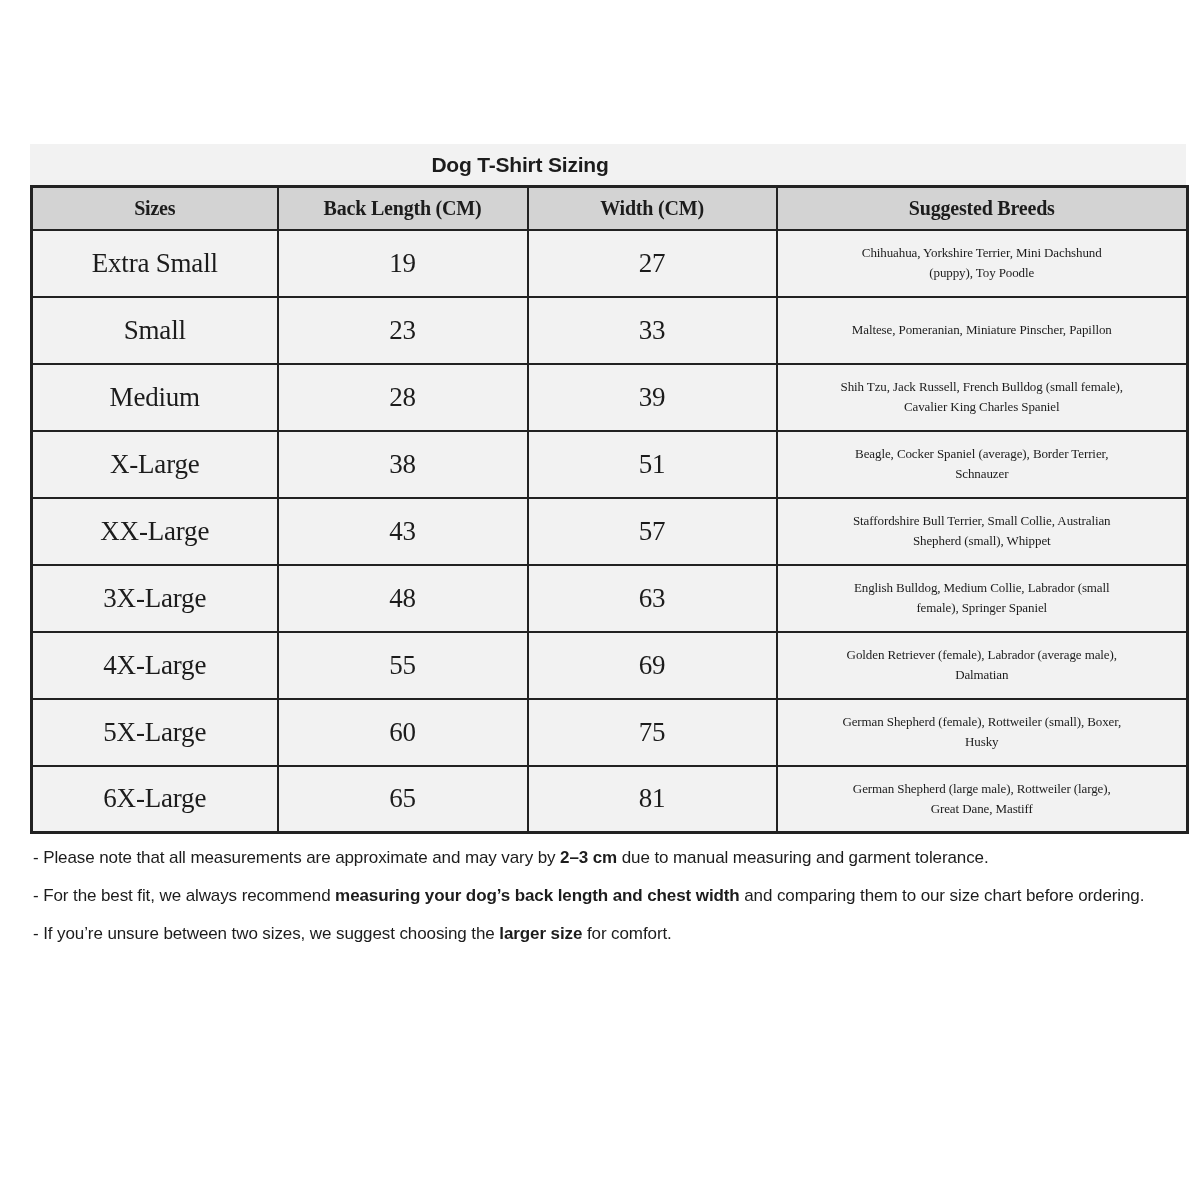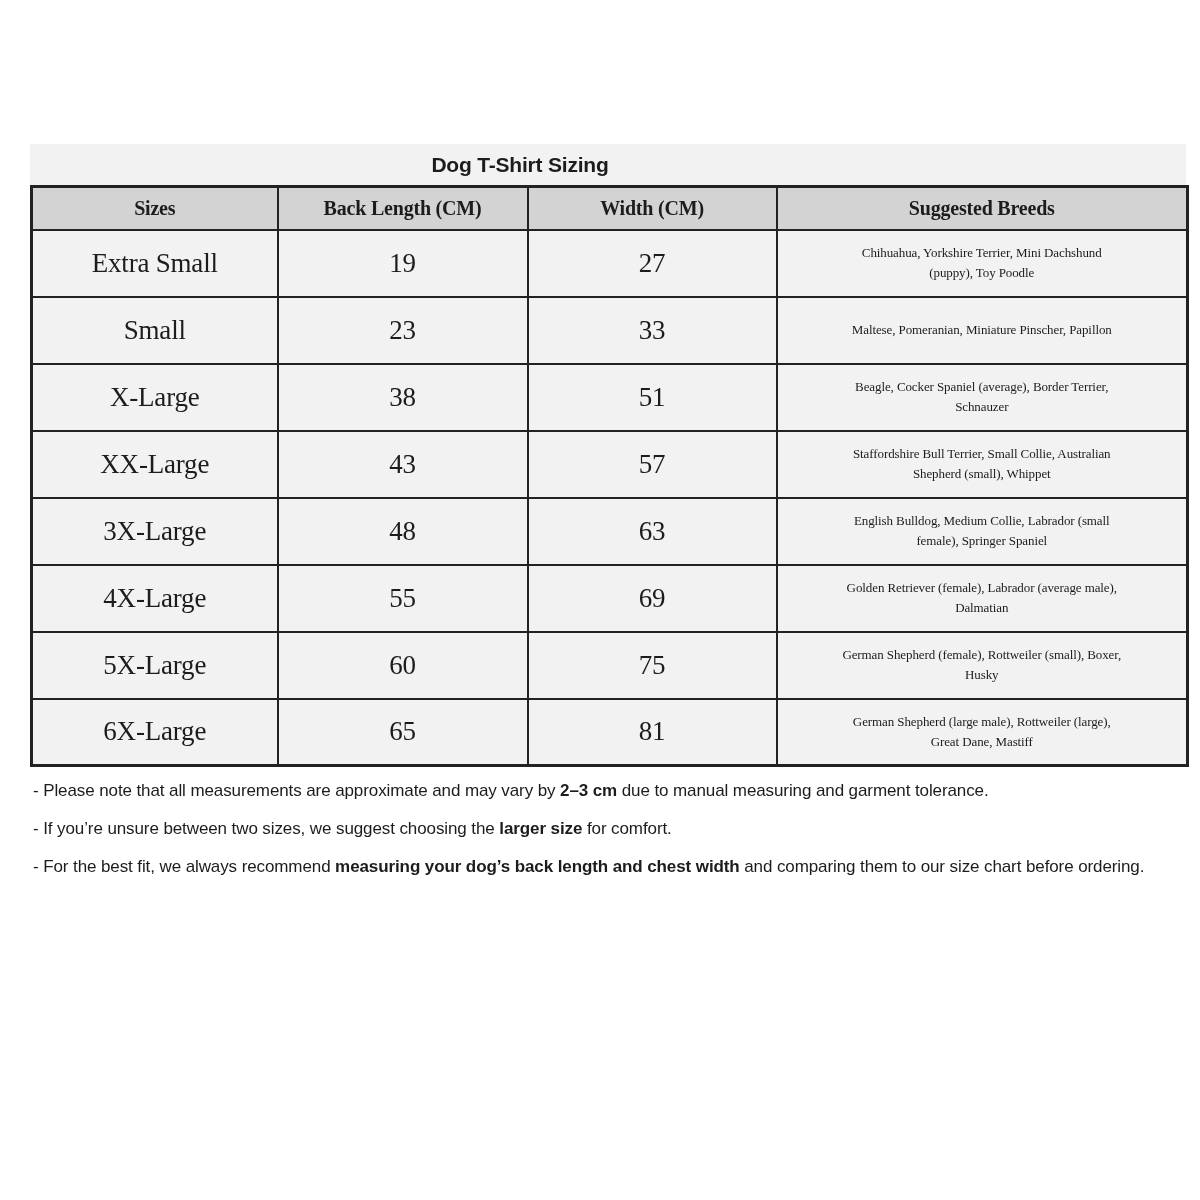--- a/index.html
+++ b/index.html
@@ -99,20 +99,27 @@
             <td class="breeds-cell">Chihuahua, Yorkshire Terrier, Mini Dachshund
 (puppy), Toy Poodle</td>
           </tr>
           <tr>
             <td class="size-cell">Small</td>
             <td class="num-cell">23</td>
             <td class="num-cell">33</td>
             <td class="breeds-cell">Maltese, Pomeranian, Miniature Pinscher, Papillon</td>
           </tr>
           <tr>
+            <td class="size-cell">Medium</td>
+            <td class="num-cell">28</td>
+            <td class="num-cell">39</td>
+            <td class="breeds-cell">Shih Tzu, Jack Russell, French Bulldog (small female),
+Cavalier King Charles Spaniel</td>
+          </tr>
+          <tr>
             <td class="size-cell">X-Large</td>
             <td class="num-cell">38</td>
             <td class="num-cell">51</td>
             <td class="breeds-cell">Beagle, Cocker Spaniel (average), Border Terrier,
 Schnauzer</td>
           </tr>
           <tr>
             <td class="size-cell">XX-Large</td>
             <td class="num-cell">43</td>
             <td class="num-cell">57</td>
@@ -145,18 +152,18 @@
             <td class="num-cell">65</td>
             <td class="num-cell">81</td>
             <td class="breeds-cell">German Shepherd (large male), Rottweiler (large),
 Great Dane, Mastiff</td>
           </tr>
         </tbody>
     </table>
 
     <div class="footnotes" id="footnotes">
         <p><span>- Please note that all measurements are approximate and may vary by </span><b>2–3 cm</b><span> due to manual measuring and garment tolerance.</span></p>
+        <p><span>- For the best fit, we always recommend </span><b>measuring your dog’s back length and chest width</b><span> and comparing them to our size chart before ordering.</span></p>
         <p><span>- If you’re unsure between two sizes, we suggest choosing the </span><b>larger size</b><span> for comfort.</span></p>
-        <p><span>- For the best fit, we always recommend </span><b>measuring your dog’s back length and chest width</b><span> and comparing them to our size chart before ordering.</span></p>
       </div>
 
   </div>
 </div>
 
 </body></html>

